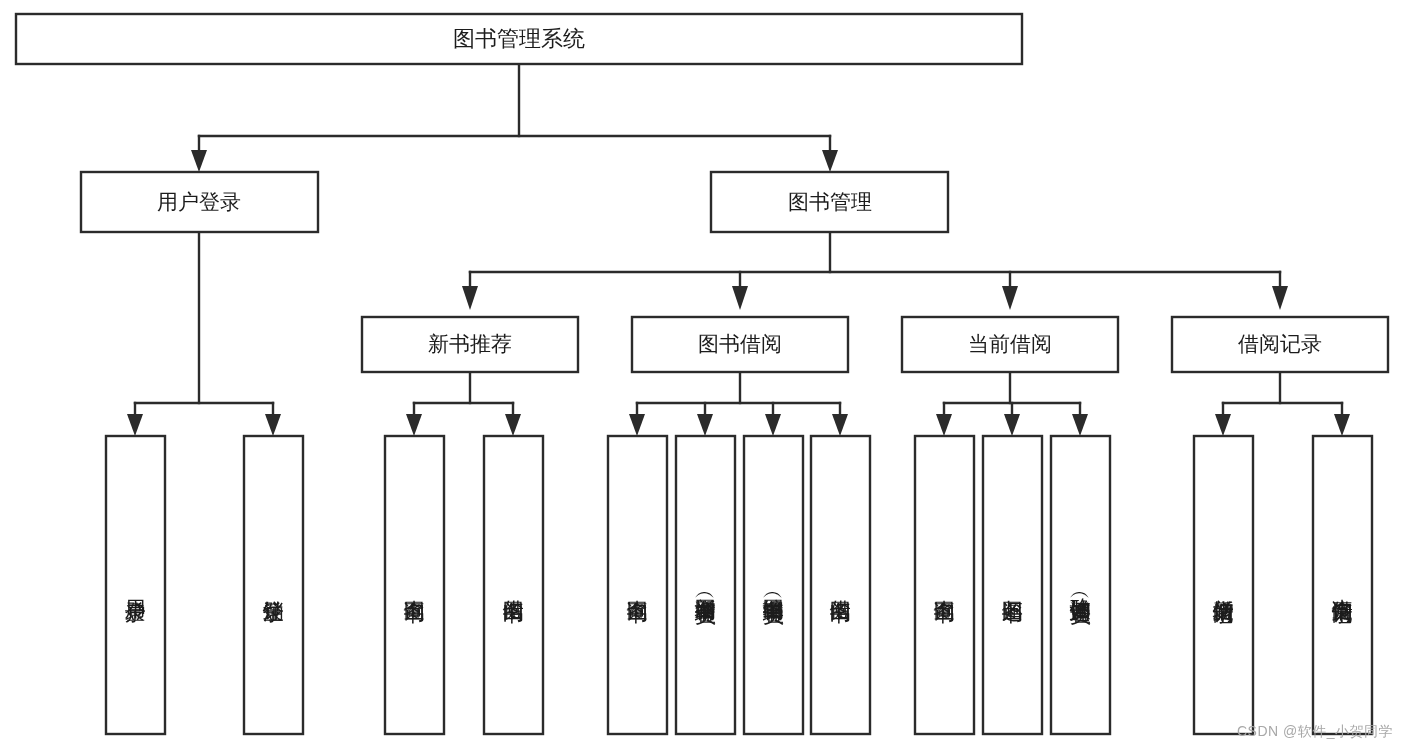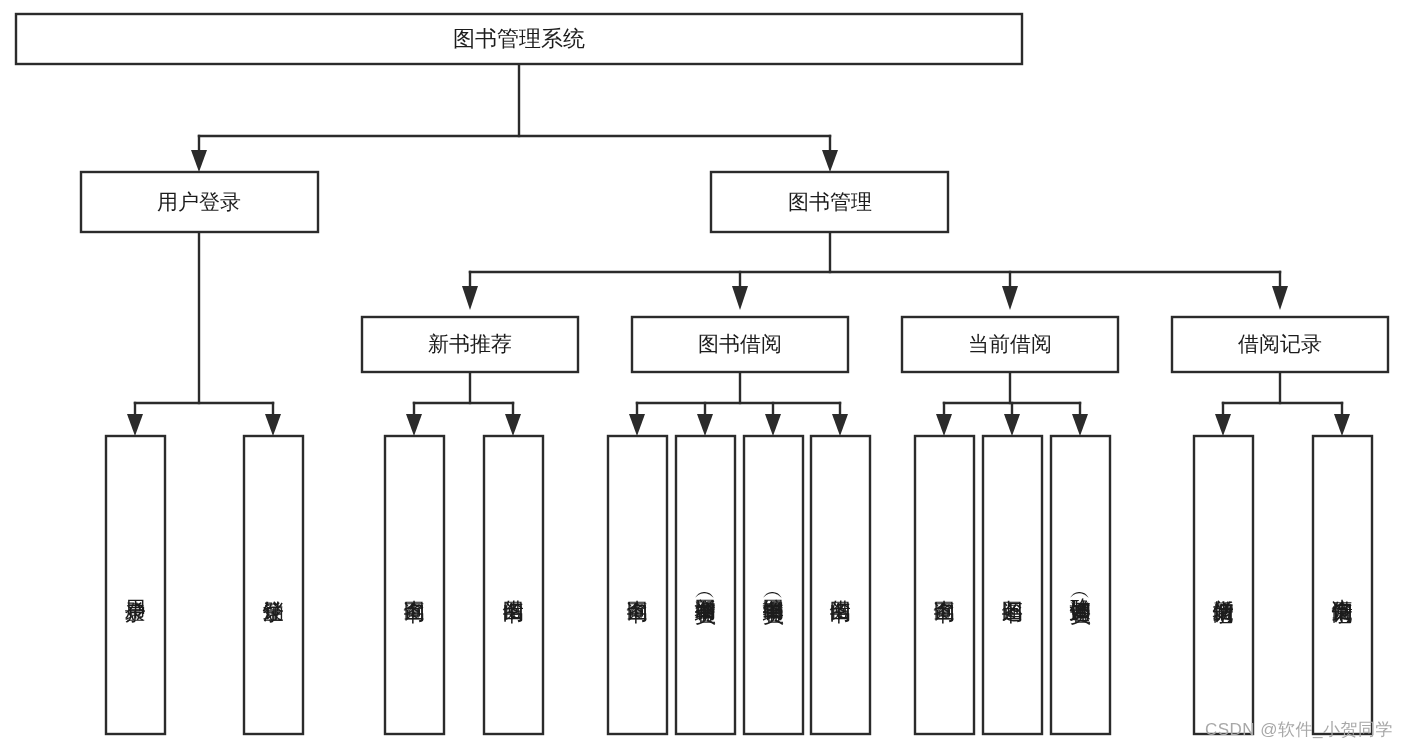--- a/index.html
+++ b/index.html
@@ -75,21 +75,21 @@
     color: #1c1c1c;
     letter-spacing: 1px;
     white-space: nowrap;
     text-align: center;
   }
   .watermark {
     position: absolute;
     right: 12px;
     bottom: 6px;
     font-family: "Liberation Sans", "DejaVu Sans", sans-serif;
-    font-size: 17px;
+    font-size: 14px;
     color: #a8a8a8;
     letter-spacing: 0.5px;
     white-space: nowrap;
     pointer-events: none;
   }
 </style>
 </head>
 <body>
 
 <div id="diagram-root">

